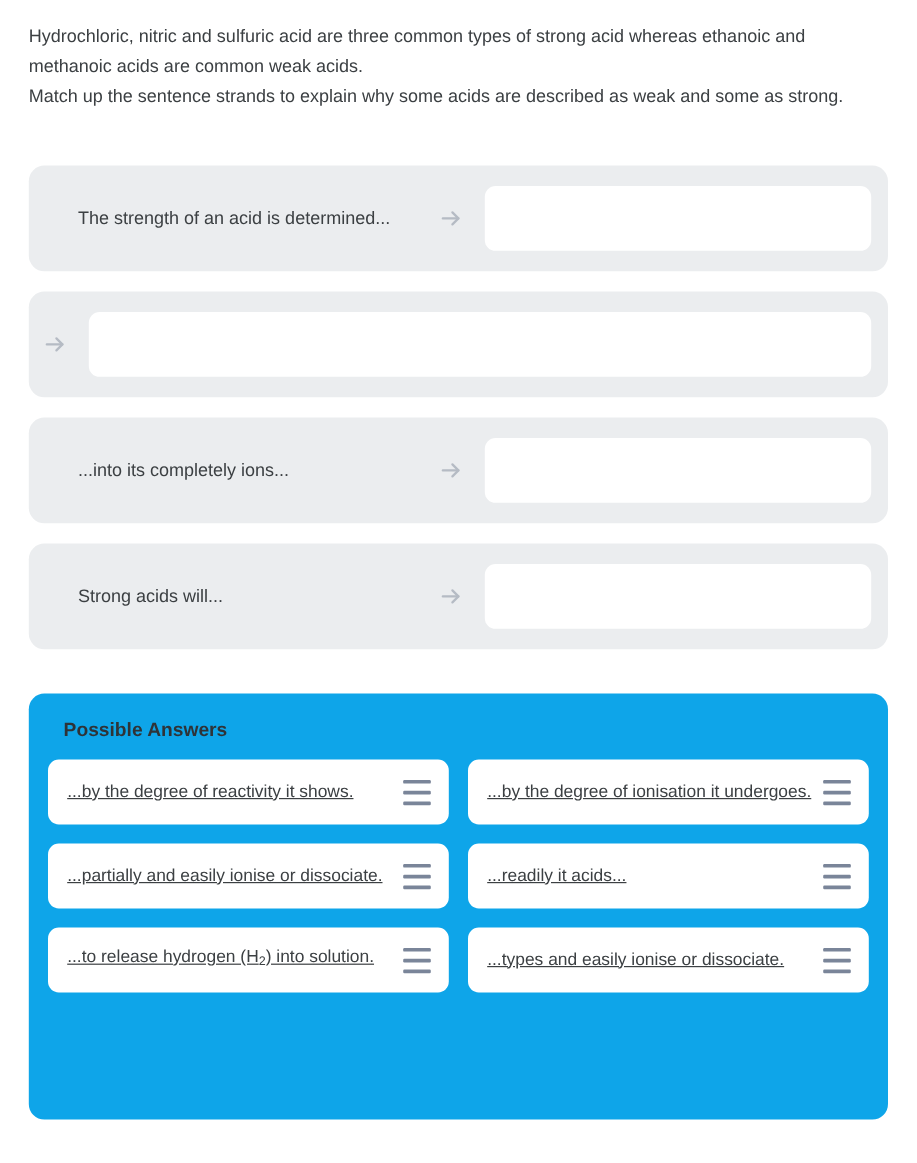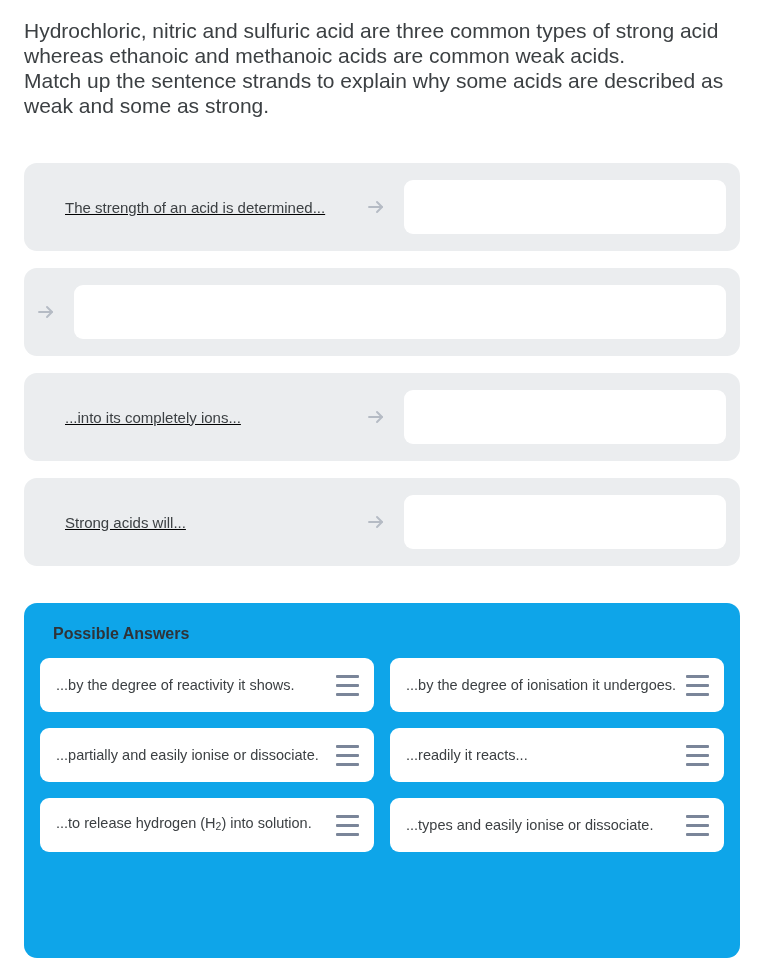--- a/index.html
+++ b/index.html
@@ -17,33 +17,32 @@
     width: 764px;
     height: 969px;
     overflow: hidden;
     background: #ffffff;
   }
 
   
   .intro {
     padding: 18px 24px 0 24px;
     color: #3c4043;
-    font-size: 21px;
+    font-size: 15px;
     line-height: 25px;
   }
   .intro p { margin: 0; }
 
   
   .match-list {
     margin-top: 45px;
     padding: 0 24px;
     display: flex;
     flex-direction: column;
     gap: 17px;
-    text-decoration: underline;
   }
 
   .match-row {
     background: #ebedef;
     border-radius: 13px;
     height: 88px;
     display: flex;
     align-items: center;
     padding: 0 14px 0 0;
   }
@@ -111,20 +110,21 @@
     align-items: center;
     padding: 0 14px 0 16px;
     gap: 8px;
   }
 
   .answer-text {
     flex: 1 1 auto;
     color: #3c4043;
     font-size: 14.5px;
     line-height: 21px;
+    text-decoration: underline;
   }
 
   .answer-text sub { font-size: 0.72em; vertical-align: -0.22em; }
   .answer-text sup { font-size: 0.72em; vertical-align: 0.42em; }
 
   .drag-handle {
     flex: 0 0 24px;
     display: flex;
     flex-direction: column;
     justify-content: center;
@@ -223,21 +223,21 @@
         <div class="answer-text">...partially and easily ionise or dissociate.</div>
         <div class="drag-handle">
             <span></span>
             <span></span>
             <span></span>
           </div>
       </div>
 
 
       <div class="answer-card">
-        <div class="answer-text">...readily it reacts...</div>
+        <div class="answer-text">...readily it acids...</div>
         <div class="drag-handle">
             <span></span>
             <span></span>
             <span></span>
           </div>
       </div>
 
 
       <div class="answer-card">
         <div class="answer-text">...to release hydrogen (H<sub>2</sub>) into solution.</div>

